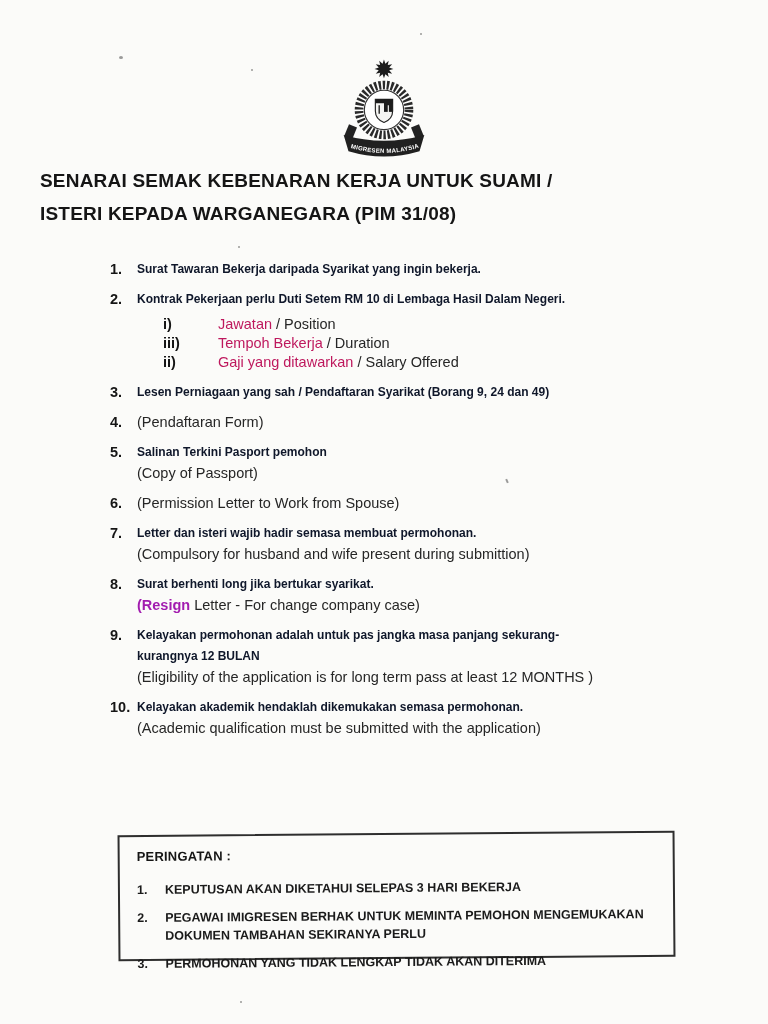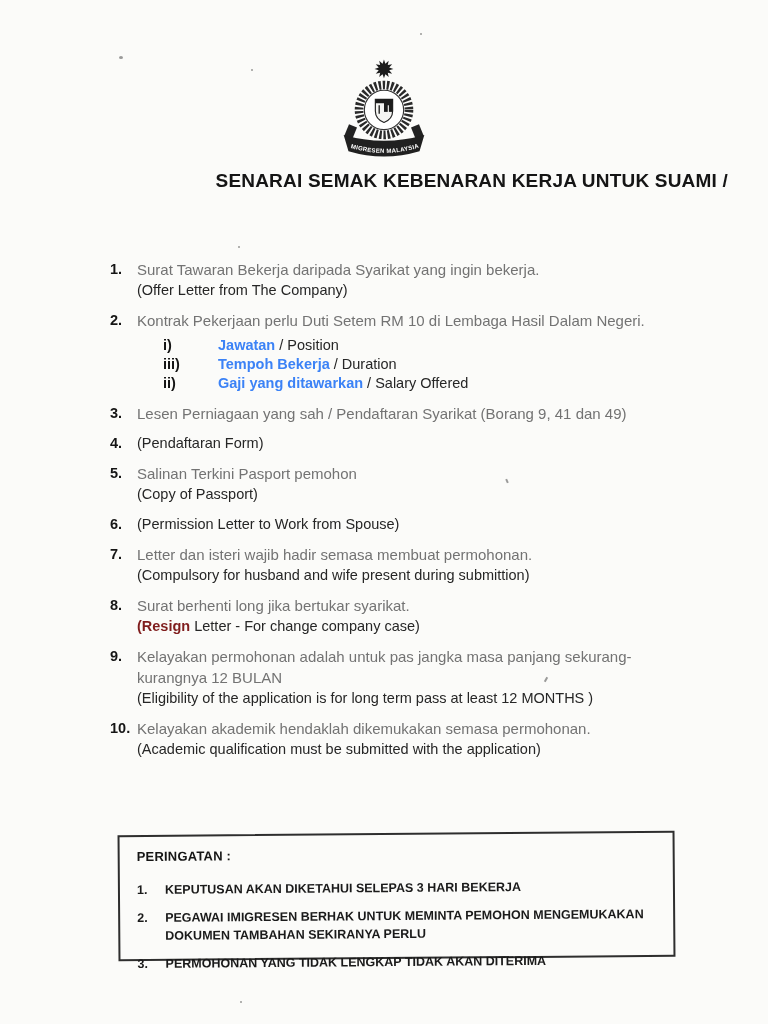--- a/index.html
+++ b/index.html
@@ -5,33 +5,33 @@
   * { margin:0; padding:0; box-sizing:border-box; }
   html,body { width:768px; height:1024px; }
   body {
     background:#fbfbf9;
     font-family:"Liberation Sans","DejaVu Sans",sans-serif;
     color:#1e1e1e;
     position:relative;
     overflow:hidden;
   }
   .logo-wrap { position:absolute; top:54px; left:50%; transform:translateX(-50%); width:96px; text-align:center; }
-  .title { position:absolute; top:164px; left:40px; right:40px; text-align:right;
+  .title { position:absolute; top:164px; left:40px; right:40px; text-align:left;
            font-weight:700; font-size:19px; line-height:33px; color:#151515; letter-spacing:.2px; }
   .list { position:absolute; top:259px; left:110px; width:560px; }
   .item { display:flex; margin-bottom:9px; }
   .num  { flex:0 0 27px; font-weight:700; font-size:14.5px; line-height:21px; color:#151515; }
   .body { flex:1; }
-  .malay   { font-weight:400; font-size:15px; line-height:21px; color:#737373; }
+  .malay   { font-weight:700; font-size:12px; line-height:21px; color:#0f172a; }
   .english { font-weight:400; font-size:14.5px; line-height:21px; color:#262626; }
-  .english b { font-weight:700; color:#7f1d1d; }
+  .english b { font-weight:700; color:#a21caf; }
   .sub { margin:5px 0 1px 26px; }
   .subrow { display:flex; font-size:14.5px; line-height:19px; color:#262626; }
   .subnum { flex:0 0 55px; font-weight:700; color:#151515; }
-  .subtext b { font-weight:700; color:#3b82f6; }
+  .subtext b { font-weight:400; color:#be185d; }
   .notice { position:absolute; top:833px; left:118px; width:557px; height:126px;
             border:2px solid #2e2e2e; transform:rotate(-0.45deg);
             padding:12px 10px 0 17px; }
   .notice-heading { font-weight:700; font-size:13px; color:#151515; margin-bottom:17px; letter-spacing:.2px; }
   .nrow { display:flex; margin-bottom:10px; font-weight:700; font-size:12.5px; line-height:18px; color:#1a1a1a; }
   .nnum { flex:0 0 28px; }
   .speck { position:absolute; background:#4a4a4a; border-radius:50%; opacity:.55; }
 </style>
 </head>
 <body>
@@ -55,29 +55,29 @@
       <path id="bannerArc" d="M15,97.5 Q50,108 85,97.5" fill="none"></path>
       <text font-size="6.3" font-weight="bold" fill="#ffffff" letter-spacing="0.3" font-family="Liberation Sans">
         <textPath href="#bannerArc" startOffset="50%" text-anchor="middle">IMIGRESEN MALAYSIA</textPath>
       </text>
     </g>
   </svg>
 </div>
 
 <div class="title">
   <div>SENARAI SEMAK KEBENARAN KERJA UNTUK SUAMI /</div>
+  <div>ISTERI KEPADA WARGANEGARA (PIM 31/08)</div>
 </div>
 
 <div class="list">
 
   <div class="item">
     <span class="num">1.</span>
     <div class="body">
       <div class="malay">Surat Tawaran Bekerja daripada Syarikat yang ingin bekerja.</div>
-      <div class="english">(Offer Letter from The Company)</div>
     </div>
   </div>
 
   <div class="item">
     <span class="num">2.</span>
     <div class="body">
       <div class="malay">Kontrak Pekerjaan perlu Duti Setem RM 10 di Lembaga Hasil Dalam Negeri.</div>
       <div class="sub">
         <div class="subrow">
           <span class="subnum">i)</span>
@@ -91,21 +91,21 @@
           <span class="subnum">ii)</span>
           <span class="subtext"><b>Gaji yang ditawarkan</b><span> / Salary Offered</span></span>
         </div>
       </div>
     </div>
   </div>
 
   <div class="item">
     <span class="num">3.</span>
     <div class="body">
-      <div class="malay">Lesen Perniagaan yang sah / Pendaftaran Syarikat (Borang 9, 41 dan 49)</div>
+      <div class="malay">Lesen Perniagaan yang sah / Pendaftaran Syarikat (Borang 9, 24 dan 49)</div>
     </div>
   </div>
 
   <div class="item">
     <span class="num">4.</span>
     <div class="body">
       <div class="english">(Pendaftaran Form)</div>
     </div>
   </div>
 

